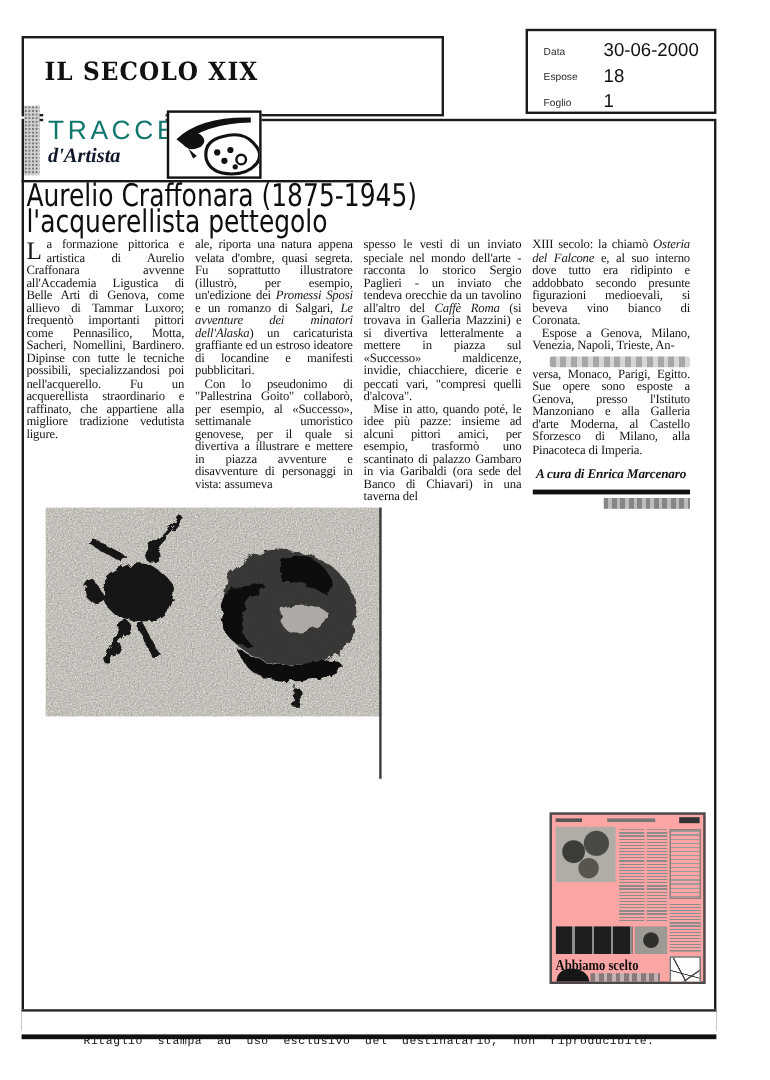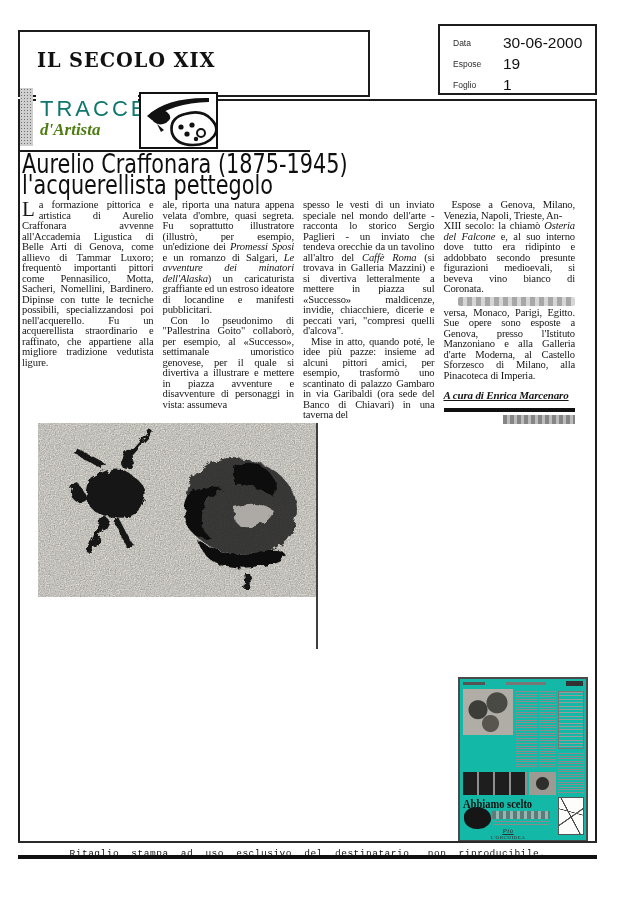--- a/index.html
+++ b/index.html
@@ -27,54 +27,54 @@
 
   
   .halftone-strip{position:absolute;left:20px;top:88px;width:13px;height:58px;
     background-color:#cfcfcf;
     background-image:radial-gradient(#6f6f6f 30%,transparent 32%);
     background-size:3px 3px;z-index:3;}
   .kicker-block{position:absolute;left:36px;top:86px;width:102px;height:62px;background:#fff;z-index:2;}
   .kicker{position:absolute;left:40px;top:96px;font-family:Liberation Sans, sans-serif;
     font-size:22px;letter-spacing:3px;color:#0f766e;z-index:3;}
   .kicker-sub{position:absolute;left:40px;top:120px;font-family:"Liberation Serif",serif;
-    font-size:17px;font-weight:bold;font-style:italic;color:#4d7c0f;z-index:3;}
+    font-size:17px;font-weight:bold;font-style:italic;color:#0f172a;z-index:3;}
   .palette-box{position:absolute;left:139px;top:92px;width:79px;height:57px;
     border:2px solid #111;background:#fff;z-index:3;}
   .kicker-rule{position:absolute;left:18px;top:150px;width:292px;height:2px;background:#1a1a1a;z-index:3;}
 
   
   .headline{position:absolute;left:22px;top:154px;font-family:"DejaVu Sans",sans-serif;
     font-size:26px;line-height:21px;color:#0e0e0e;transform:scaleX(.8);transform-origin:0 0;
     white-space:nowrap;letter-spacing:0;}
 
   
   .article{position:absolute;left:22px;top:200px;width:553px;display:flex;gap:9px;
     font-family:"Liberation Serif",serif;font-size:10.6px;line-height:10.5px;
     letter-spacing:-0.15px;color:#161616;text-align:justify;}
   .col{flex:1 1 0;min-width:0;}
   .para{margin:0;}
   .para.indent{text-indent:8px;}
   .it{font-style:italic;}
   .bi{font-style:italic;font-weight:bold;}
   .dropcap{float:left;font-size:21px;line-height:17px;padding:1px 4px 0 0;}
-  .byline{margin-top:9px;text-align:left;font-size:11px;text-indent:0;text-decoration:underline;}
+  .byline{margin-top:9px;text-align:center;font-size:11px;text-indent:0;}
   .smudge-bar{height:9px;margin:2px 0 2px 14px;border-radius:2px;opacity:.75;
     background:repeating-linear-gradient(90deg,#8a8a8a 0 5px,#c9c9c9 5px 9px);}
   .col-rule{height:4px;margin-top:7px;background:#101010;}
   .streak-bar{height:9px;width:72px;margin:3px 0 0 auto;opacity:.85;
     background:repeating-linear-gradient(90deg,#6f6f6f 0 4px,#b0b0b0 4px 7px);}
 
   
   .artwork{position:absolute;left:38px;top:423px;width:280px;height:174px;}
   .art-vline{position:absolute;left:316px;top:423px;width:2px;height:226px;background:#3d3d3d;}
 
   
-  .thumbnail{position:absolute;left:458px;top:677px;width:130px;height:165px;
-    border:2px solid #4a4a4a;background:#14b8a6;overflow:hidden;}
+  .thumbnail{position:absolute;left:458px;top:677px;width:130px;height:143px;
+    border:2px solid #4a4a4a;background:#fca5a5;overflow:hidden;}
   .tn-line{background:repeating-linear-gradient(180deg,#8c8c8c 0 1px,transparent 1px 2.6px);}
   .tn-head-l{position:absolute;left:3px;top:3px;width:22px;height:3px;background:#555;}
   .tn-head-c{position:absolute;left:46px;top:3px;width:40px;height:3px;background:#777;}
   .tn-head-r{position:absolute;left:106px;top:2px;width:17px;height:5px;background:#333;}
   .tn-photo{position:absolute;left:3px;top:10px;width:50px;height:46px;background:#b0ada6;
     background-image:radial-gradient(circle at 30% 45%,#3c3c38 9px,transparent 10px),
       radial-gradient(circle at 68% 30%,#4a4a44 10px,transparent 11px),
       radial-gradient(circle at 55% 75%,#57554e 8px,transparent 9px);}
   .tn-colA{position:absolute;left:56px;top:12px;width:21px;height:78px;}
   .tn-colB{position:absolute;left:79px;top:12px;width:17px;height:78px;}
@@ -97,39 +97,39 @@
   .tn-brand .fleur{font-style:italic;font-size:7px;}
   .tn-map{position:absolute;left:98px;top:118px;width:26px;height:38px;border:1px solid #555;background:#fdfdfc;
     background-image:linear-gradient(62deg,transparent 47%,#444 48% 50%,transparent 51%),
       linear-gradient(-35deg,transparent 46%,#555 47% 49%,transparent 50%),
       linear-gradient(15deg,transparent 58%,#444 59% 60%,transparent 61%);}
 
   
   .footer-strip{position:absolute;left:18px;top:841px;width:579px;height:18px;background:#fff;
     border-top:2px solid #2a2a2a;border-bottom:4px solid #101010;
     font-family:"Liberation Mono",monospace;font-size:9.5px;letter-spacing:.5px;word-spacing:6px;
-    text-align:center;padding-top:5px;color:#111;z-index:4;}
+    text-align:center;padding-top:19px;color:#111;z-index:4;}
 </style>
 </head>
 <body>
 
 <div class="page">
 
   <div class="masthead-box">
     <div class="masthead">IL SECOLO XIX</div>
   </div>
 
   <div class="meta-box">
     <div class="meta-row">
       <span class="meta-label">Data</span>
       <span class="meta-value">30-06-2000</span>
     </div>
     <div class="meta-row">
       <span class="meta-label">Espose</span>
-      <span class="meta-value">19</span>
+      <span class="meta-value">18</span>
     </div>
     <div class="meta-row">
       <span class="meta-label">Foglio</span>
       <span class="meta-value">1</span>
     </div>
   </div>
 
   <div class="main-box"></div>
 
   <div class="kicker-block"></div>
@@ -164,22 +164,22 @@
       </div>
       <div class="col">
         <p class="para"><span>ale, riporta una natura appena velata d'ombre, quasi segreta. Fu soprattutto illustratore (illustrò, per esempio, un'edizione dei </span><span class="it">Promessi Sposi</span><span> e un romanzo di Salgari, </span><span class="it">Le avventure dei minatori dell'Alaska</span><span>) un caricaturista graffiante ed un estroso ideatore di locandine e manifesti pubblicitari.</span></p>
         <p class="para indent"><span>Con lo pseudonimo di "Pallestrina Goito" collaborò, per esempio, al «Successo», settimanale umoristico genovese, per il quale si divertiva a illustrare e mettere in piazza avventure e disavventure di personaggi in vista: assumeva</span></p>
       </div>
       <div class="col">
         <p class="para"><span>spesso le vesti di un inviato speciale nel mondo dell'arte - racconta lo storico Sergio Paglieri - un inviato che tendeva orecchie da un tavolino all'altro del </span><span class="it">Caffè Roma</span><span> (si trovava in Galleria Mazzini) e si divertiva letteralmente a mettere in piazza sul «Successo» maldicenze, invidie, chiacchiere, dicerie e peccati vari, "compresi quelli d'alcova".</span></p>
         <p class="para indent"><span>Mise in atto, quando poté, le idee più pazze: insieme ad alcuni pittori amici, per esempio, trasformò uno scantinato di palazzo Gambaro in via Garibaldi (ora sede del Banco di Chiavari) in una taverna del</span></p>
       </div>
       <div class="col">
+        <p class="para"><span>XIII secolo: la chiamò </span><span class="it">Osteria del Falcone</span><span> e, al suo interno dove tutto era ridipinto e addobbato secondo presunte figurazioni medioevali, si beveva vino bianco di Coronata.</span></p>
         <p class="para indent"><span>Espose a Genova, Milano, Venezia, Napoli, Trieste, An-</span></p>
-        <p class="para"><span>XIII secolo: la chiamò </span><span class="it">Osteria del Falcone</span><span> e, al suo interno dove tutto era ridipinto e addobbato secondo presunte figurazioni medioevali, si beveva vino bianco di Coronata.</span></p>
         <div class="smudge-bar"></div>
         <p class="para"><span>versa, Monaco, Parigi, Egitto. Sue opere sono esposte a Genova, presso l'Istituto Manzoniano e alla Galleria d'arte Moderna, al Castello Sforzesco di Milano, alla Pinacoteca di Imperia.</span></p>
         <p class="para byline"><span class="bi">A cura di Enrica Marcenaro</span></p>
         <div class="col-rule"></div>
         <div class="streak-bar"></div>
       </div>
     </div>
 
   <div class="artwork">
     <svg width="280" height="174" viewBox="0 0 280 174">

